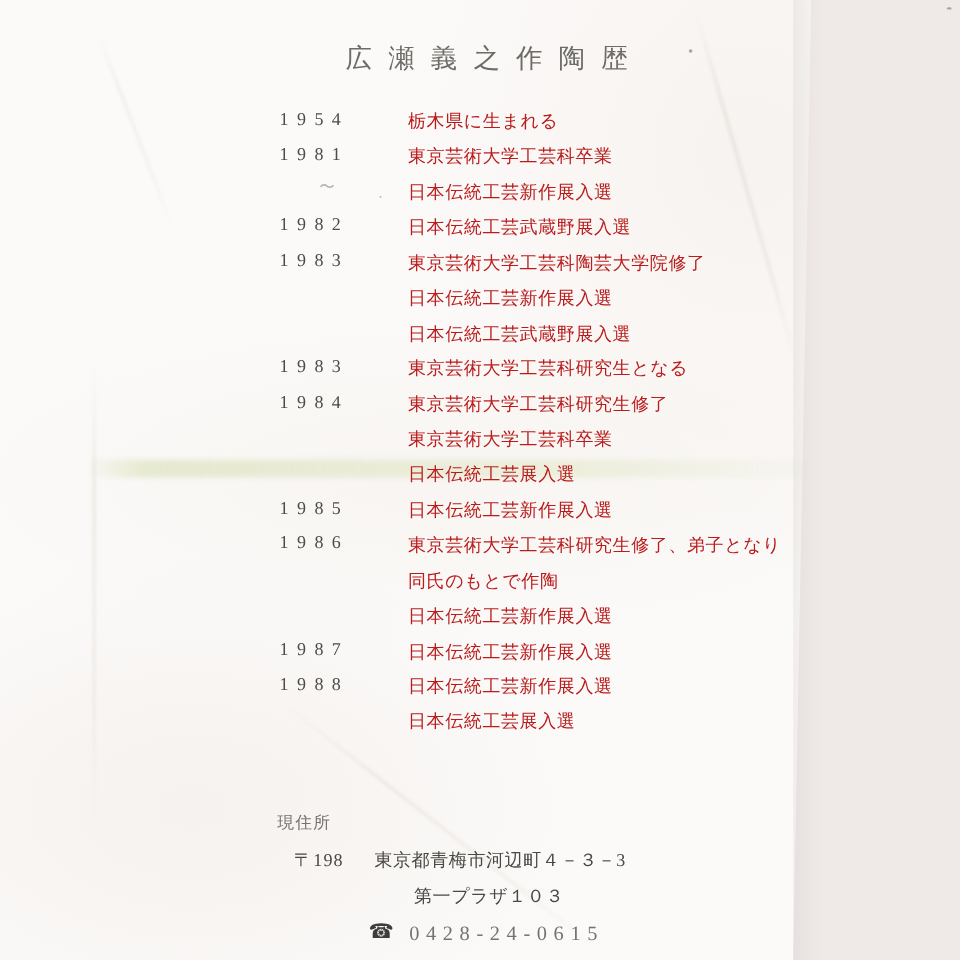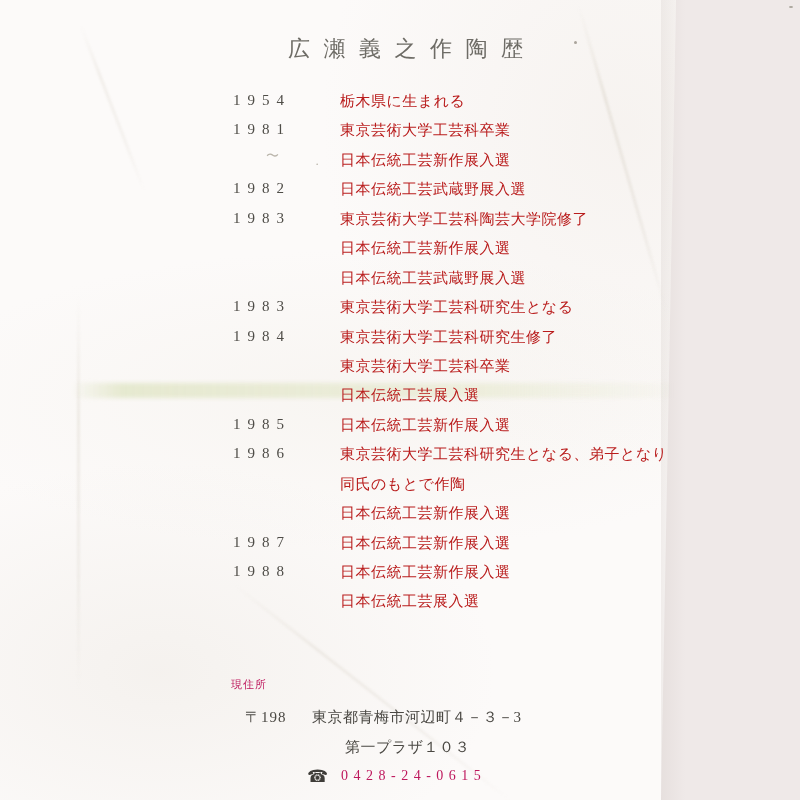--- a/index.html
+++ b/index.html
@@ -100,22 +100,22 @@
   }
   .entry-text {
     font-size: 15px;
     letter-spacing: 0.5px;
     color: #b91c1c;
   }
   
   .addr-label {
     position: absolute;
     left: 231px; top: 677px;
-    font-size: 11px;
-    color: #be185d;
+    font-size: 14px;
+    color: #737373;
     letter-spacing: 1px;
   }
   .addr-postal {
     position: absolute;
     left: 245px; top: 708px;
     font-size: 15px;
     color: #4a4843;
     letter-spacing: 1px;
   }
   .addr-street {
@@ -135,23 +135,23 @@
   }
   .phone-icon {
     position: absolute;
     left: 307px; top: 766px;
     font-size: 17px;
     color: #3f3d39;
   }
   .phone-number {
     position: absolute;
     left: 341px; top: 768px;
-    font-size: 14px;
+    font-size: 17px;
     letter-spacing: 5.5px;
-    color: #be185d;
+    color: #737373;
   }
 </style>
 </head>
 <body>
 
 <div class="scan-stage">
   <div class="paper"></div>
   <div class="bg-edge-shade"></div>
 
   <div class="crease c1"></div>
@@ -211,21 +211,21 @@
       <div class="entry-row">
         <span class="entry-year"></span>
         <span class="entry-text">日本伝統工芸展入選</span>
       </div>
       <div class="entry-row">
         <span class="entry-year">1985</span>
         <span class="entry-text">日本伝統工芸新作展入選</span>
       </div>
       <div class="entry-row">
         <span class="entry-year">1986</span>
-        <span class="entry-text">東京芸術大学工芸科研究生となる、弟子となり</span>
+        <span class="entry-text">東京芸術大学工芸科研究生修了、弟子となり</span>
       </div>
       <div class="entry-row">
         <span class="entry-year"></span>
         <span class="entry-text">同氏のもとで作陶</span>
       </div>
       <div class="entry-row">
         <span class="entry-year"></span>
         <span class="entry-text">日本伝統工芸新作展入選</span>
       </div>
       <div class="entry-row">

